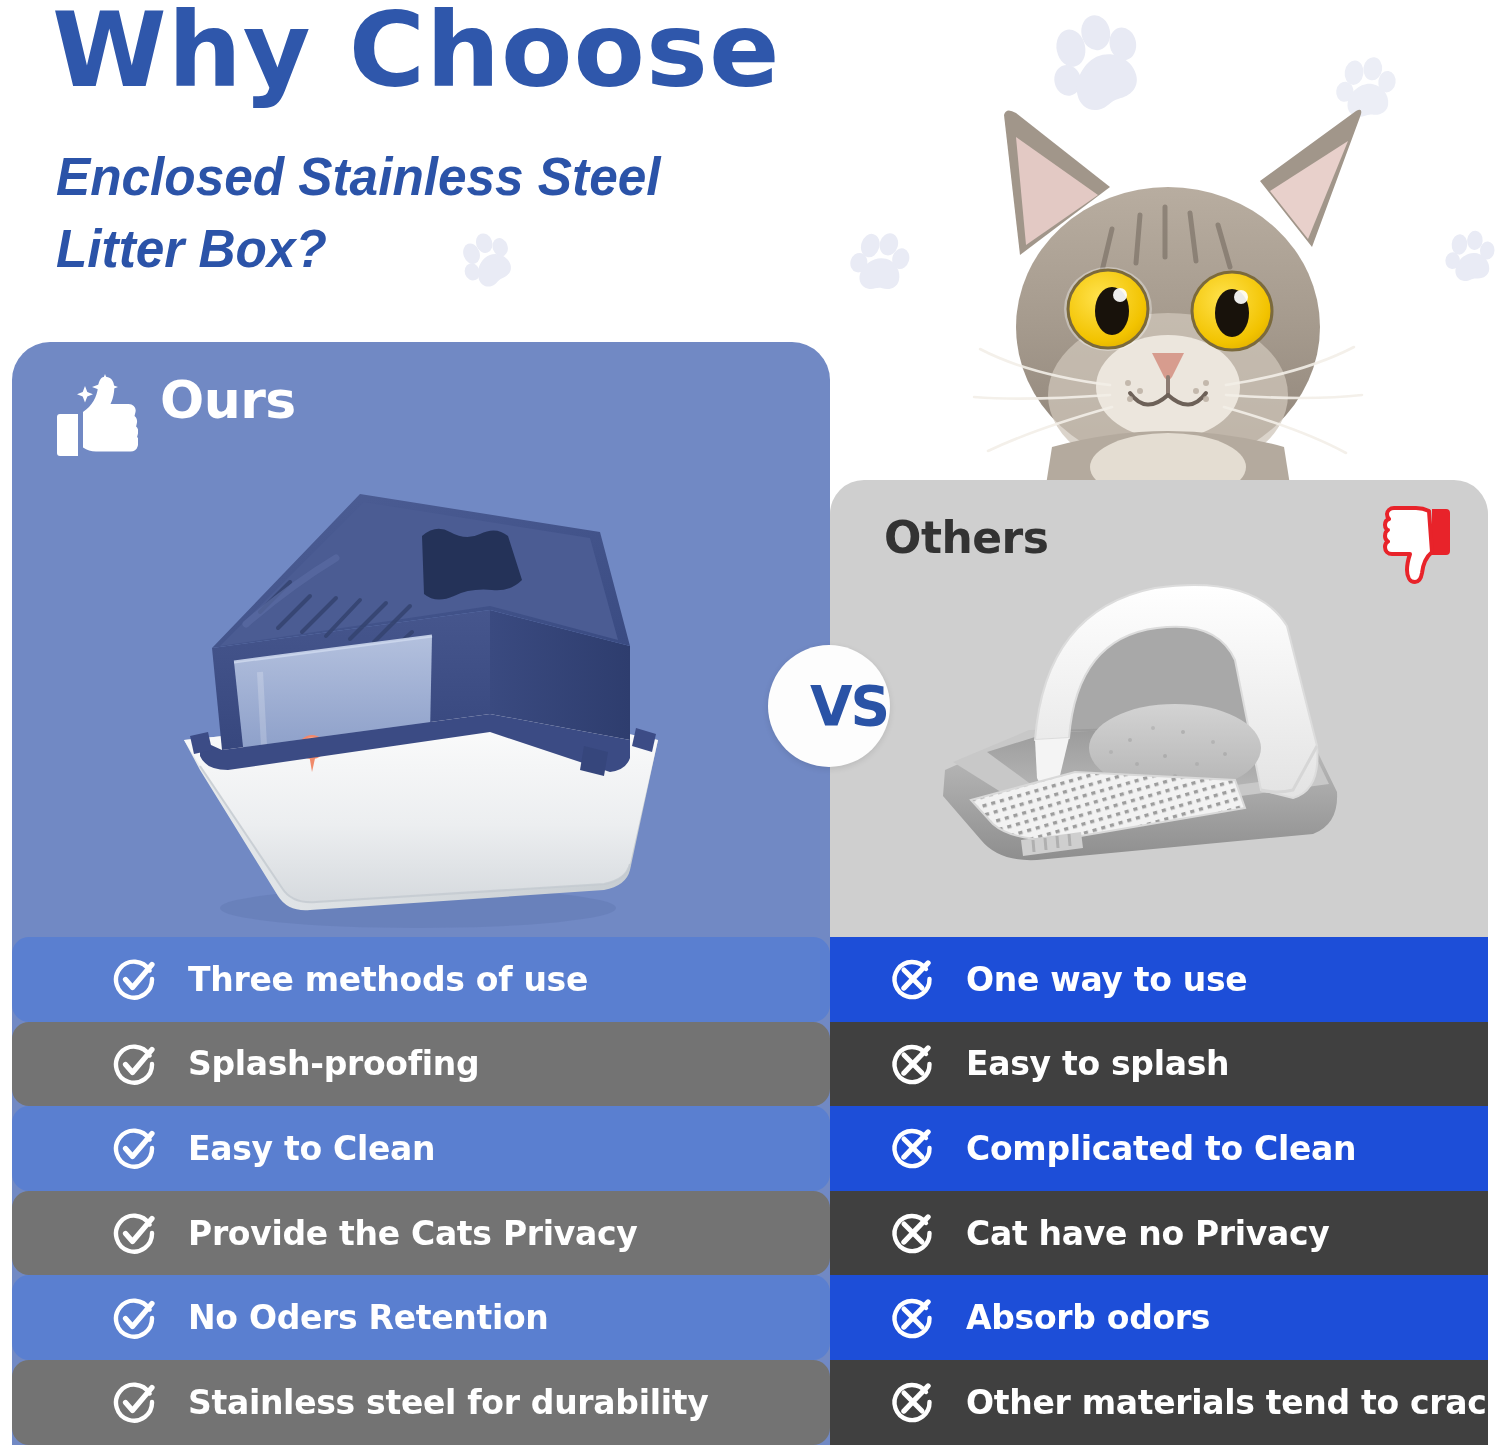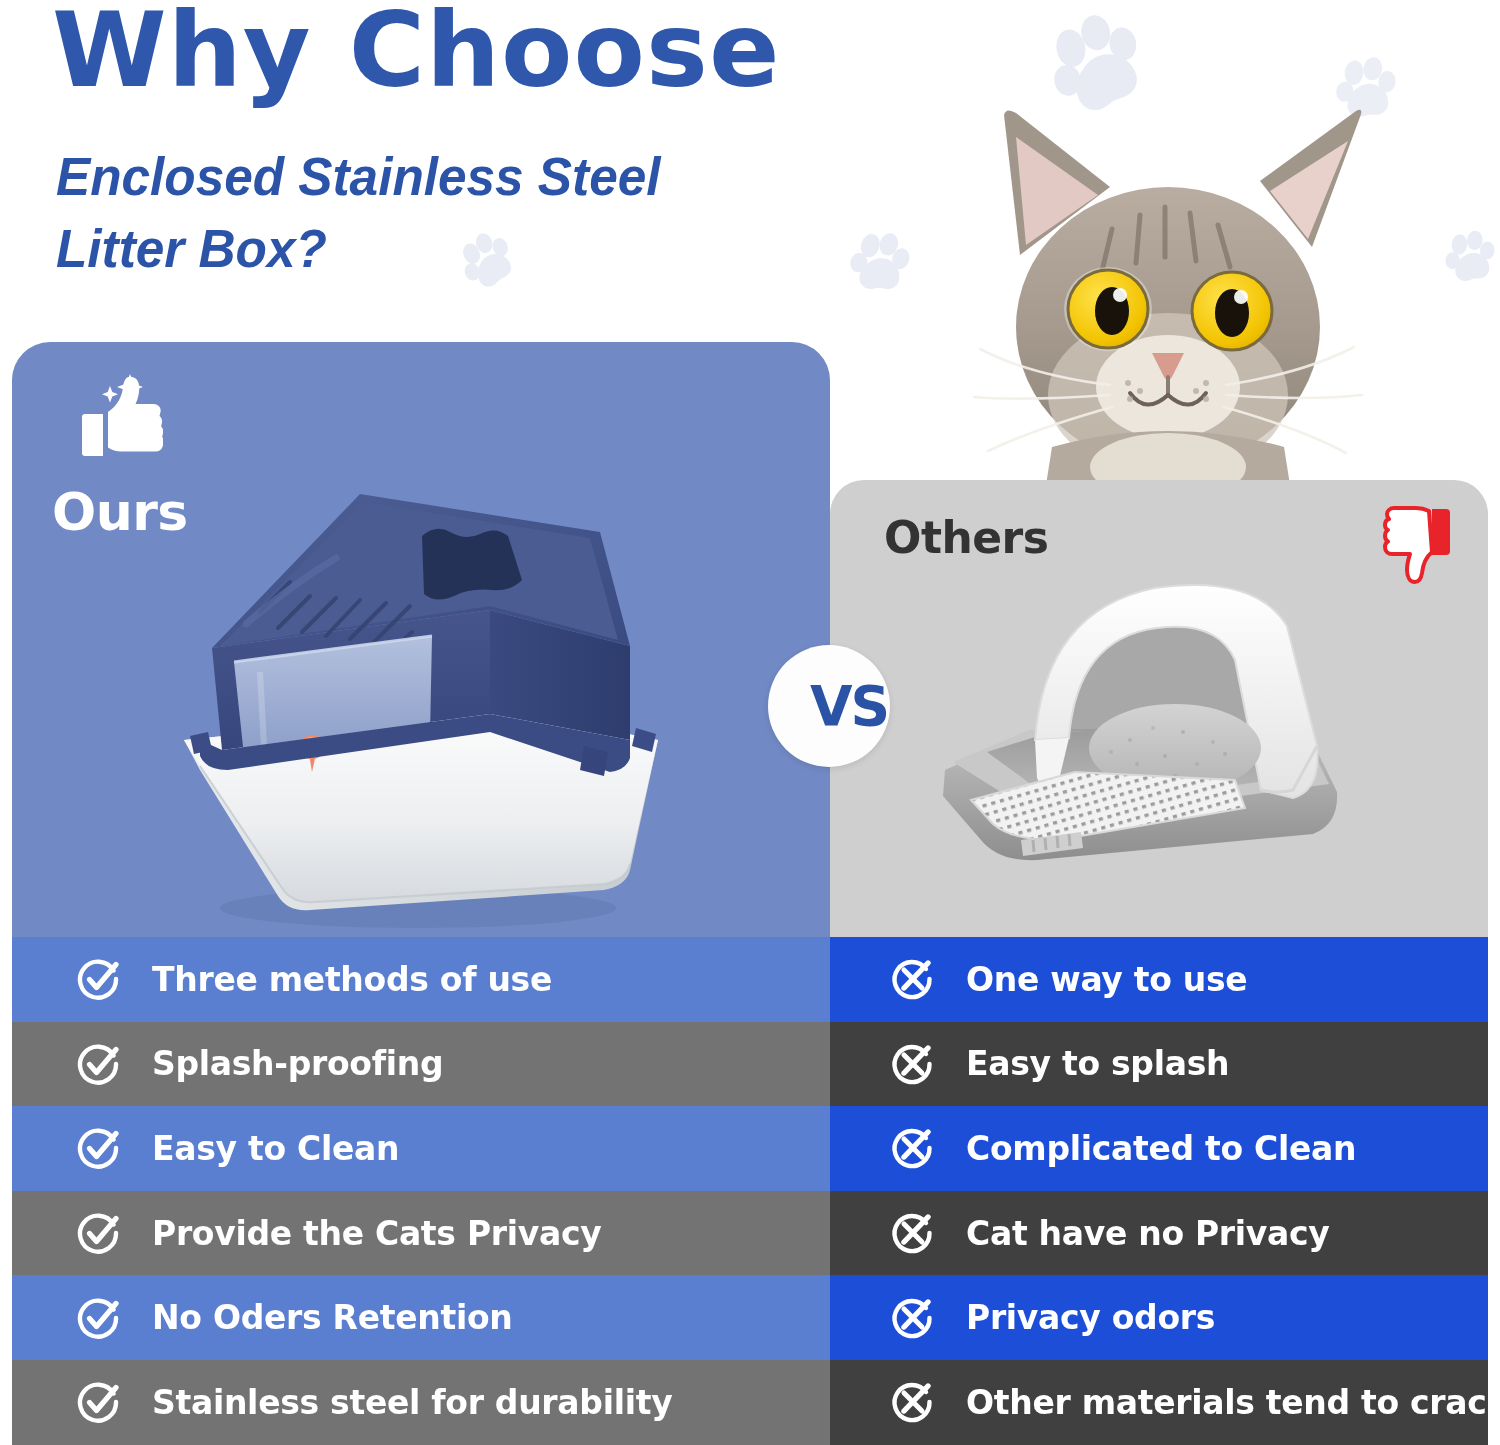--- a/index.html
+++ b/index.html
@@ -47,21 +47,21 @@
   }
   .panel-others{
     position:absolute;left:830px;top:480px;width:658px;height:965px;
     background:#cfcfcf;
     border-top-left-radius:34px;
     border-top-right-radius:34px;
   }
 
   .ours-head{
     position:absolute;left:52px;top:370px;
-    display:flex;align-items:center;gap:22px;flex-direction:column;
+    display:flex;gap:22px;
   }
   .ours-label{
     font-family:"DejaVu Sans", sans-serif;
     font-weight:700;font-size:52px;color:#ffffff;
     letter-spacing:-0.5px;
   }
   .others-head{
     position:absolute;left:884px;top:512px;
   }
   .others-label{
@@ -96,21 +96,21 @@
   }
 
   
   .rows-left{position:absolute;left:12px;top:937px;width:818px;z-index:20;}
   .rows-right{position:absolute;left:830px;top:937px;width:658px;z-index:20;}
   .frow{
     height:84.6px;
     display:flex;align-items:center;
     box-sizing:border-box;
   }
-  .rows-left .frow{padding-left:64px;}
+  .rows-left .frow{padding-left:100px;border-radius:17px;}
   .rows-right .frow{padding-left:60px;}
   .frow .ficon{flex:0 0 auto;margin-right:30px;display:flex;align-items:center;}
   .frow .ftext{
     font-family:"DejaVu Sans", sans-serif;
     font-weight:700;
     font-size:33px;
     color:#ffffff;
     letter-spacing:-0.3px;
     white-space:nowrap;
   }
@@ -541,21 +541,21 @@
     <div class="frow odd">
       <span class="ficon">
         <svg width="46" height="46" viewBox="0 0 46 46">
             <g fill="none" stroke="#ffffff" stroke-width="4.4" stroke-linecap="round">
               <path d="M36 13 A17.5 17.5 0 1 0 39.5 23"></path>
               <path d="M14 14 L32 32" stroke-width="5"></path>
               <path d="M14 32 L38 7" stroke-width="5.4"></path>
             </g>
           </svg>
       </span>
-      <span class="ftext">Privacy odors</span>
+      <span class="ftext">Absorb odors</span>
     </div>
     <div class="frow even">
       <span class="ficon">
         <svg width="46" height="46" viewBox="0 0 46 46">
             <g fill="none" stroke="#ffffff" stroke-width="4.4" stroke-linecap="round">
               <path d="M36 13 A17.5 17.5 0 1 0 39.5 23"></path>
               <path d="M14 14 L32 32" stroke-width="5"></path>
               <path d="M14 32 L38 7" stroke-width="5.4"></path>
             </g>
           </svg>

